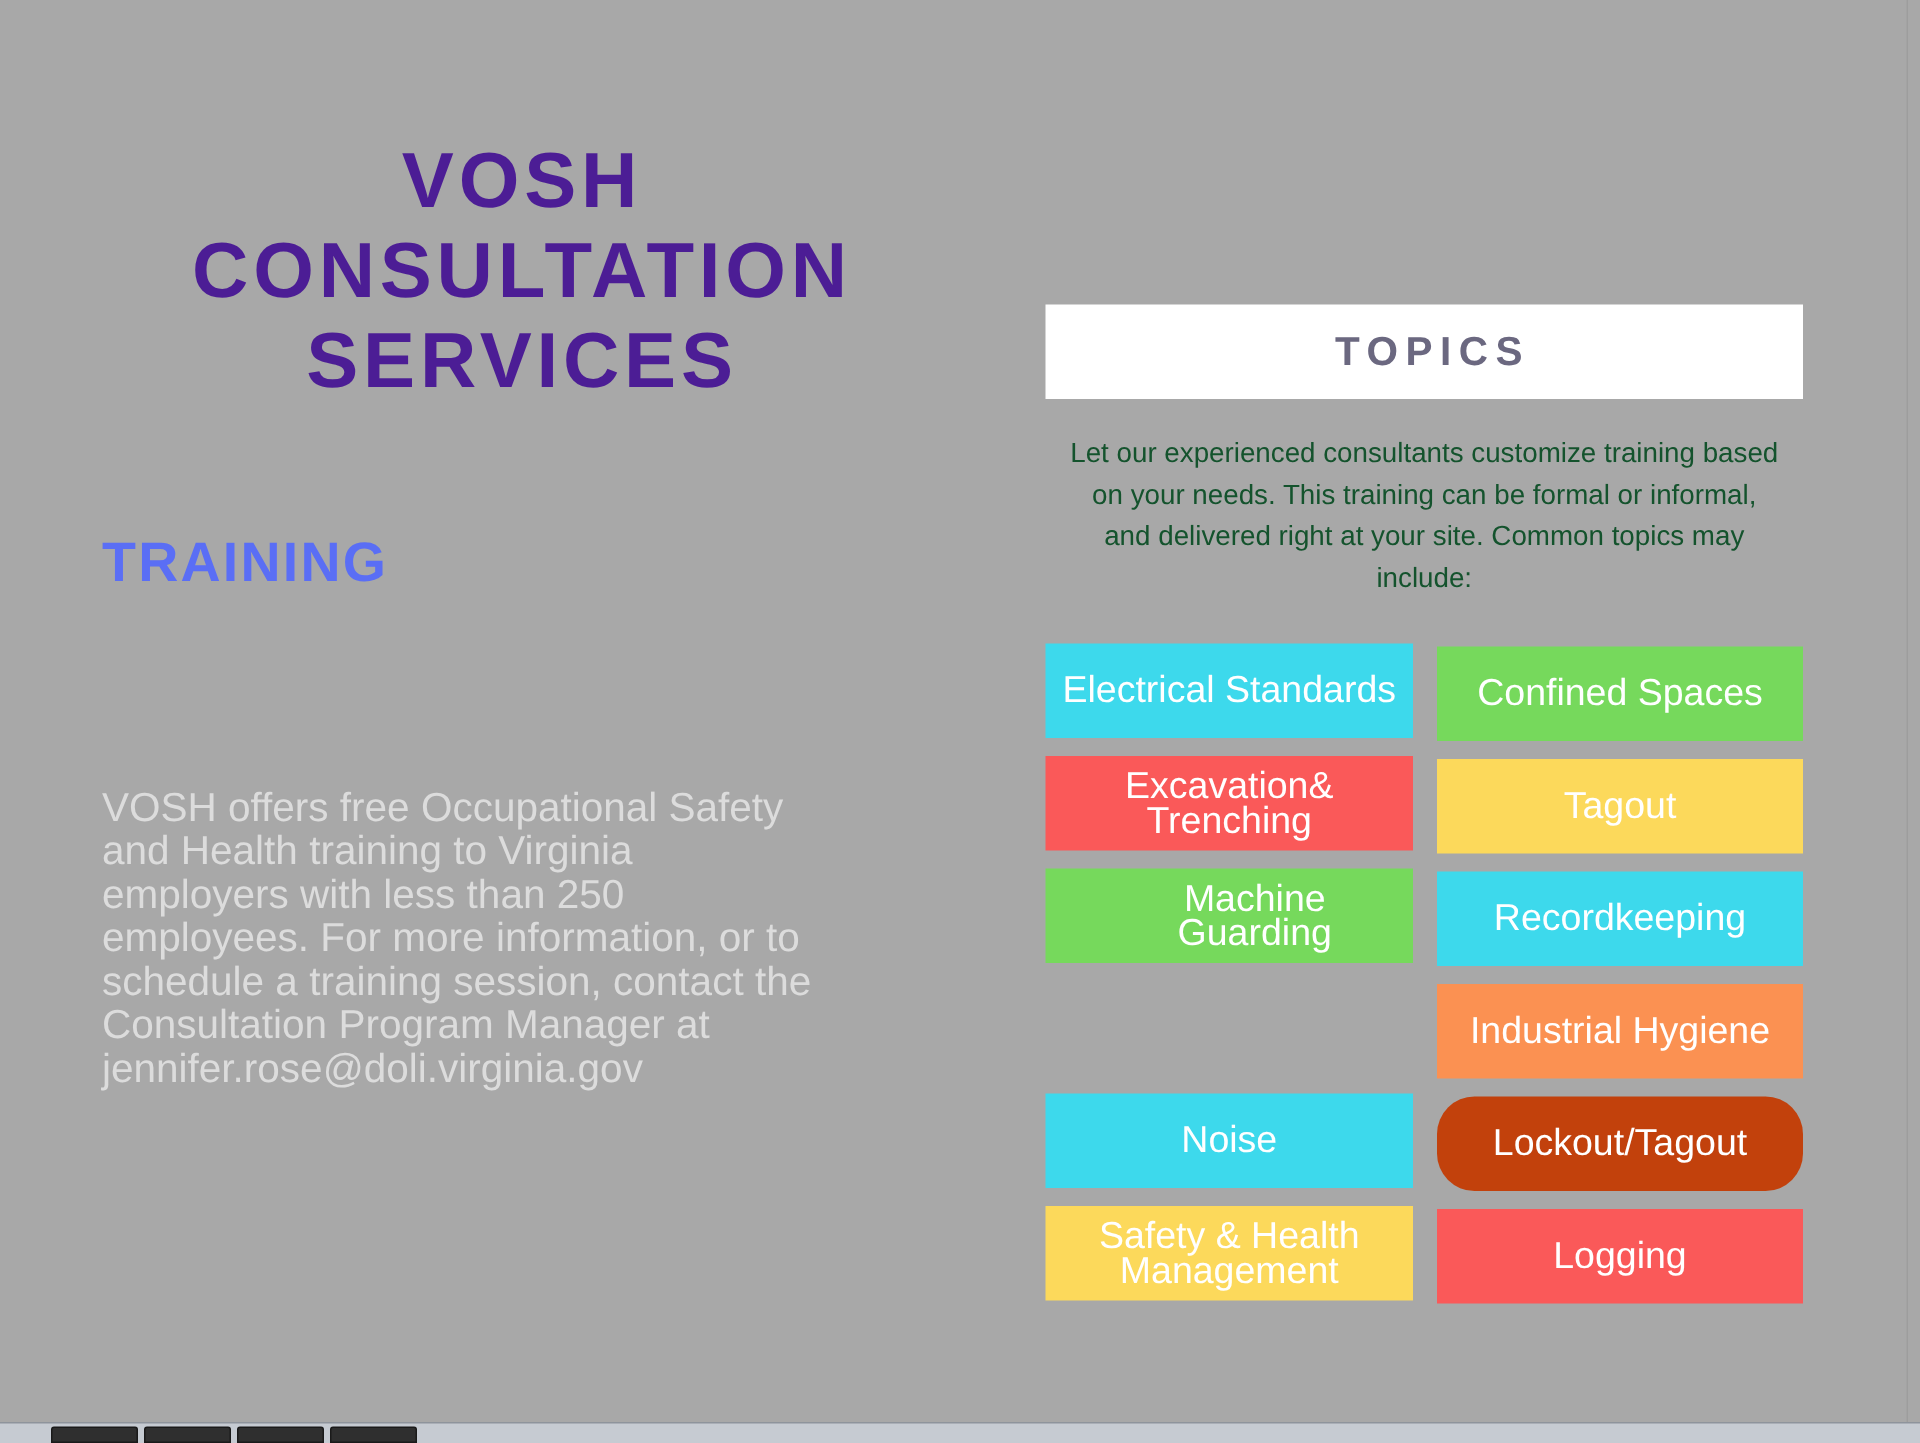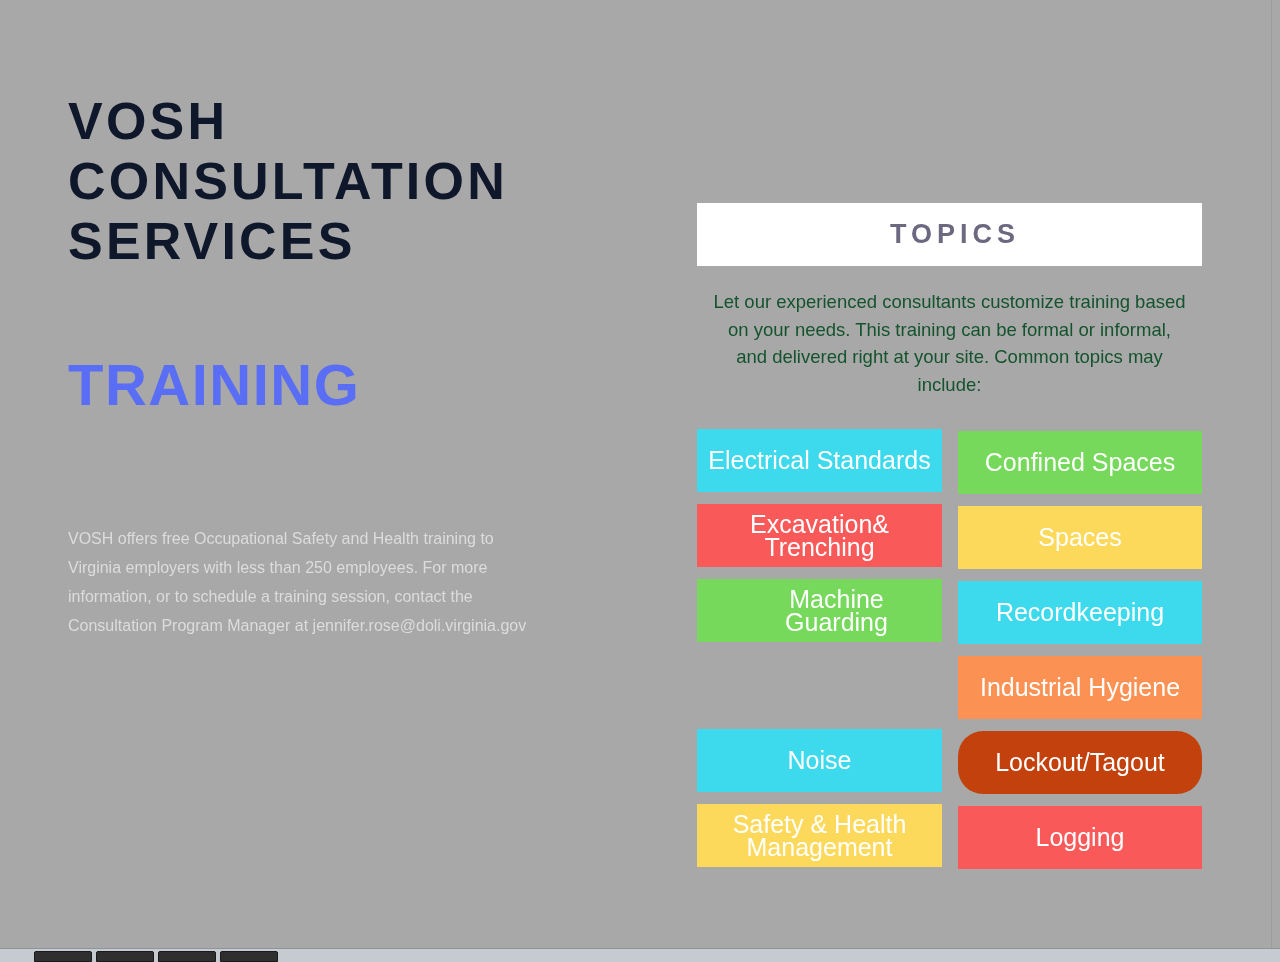--- a/index.html
+++ b/index.html
@@ -72,35 +72,35 @@
     letter-spacing: 3.2px;
     text-transform: uppercase;
   }
 
   .title-accent {
     margin: 0;
     position: absolute;
     left: 68px;
     top: 356px;
     color: #5a6ef5;
-    font-size: 58px;
+    font-size: 37px;
     font-weight: 700;
     line-height: 1;
     letter-spacing: 1.5px;
     text-transform: uppercase;
   }
 
   .body-copy {
     position: absolute;
     left: 68px;
     top: 524px;
     width: 480px;
     margin: 0;
     color: #dcdcdc;
-    font-size: 16px;
+    font-size: 27px;
     line-height: 29px;
     font-weight: 400;
   }
 
   
   .topics-panel {
     position: absolute;
     left: 697px;
     top: 203px;
     width: 505px;
@@ -174,21 +174,21 @@
   }
 </style>
 </head>
 <body>
 
 <div class="slide" style="background: rgb(168, 168, 168);">
 
   <div class="edge-right"></div>
 
   <div class="left-col">
-    <h1 class="title-main" style="color: #0f172a;">VOSH CONSULTATION SERVICES</h1>
+    <h1 class="title-main" style="color: #4c1d95; text-align: center;">VOSH CONSULTATION SERVICES</h1>
   </div>
 
   <h2 class="title-accent" style="color: rgb(90, 110, 245);">TRAINING</h2>
 
   <p class="body-copy" style="color: rgb(220, 220, 220);">VOSH offers free Occupational Safety and Health training to Virginia employers with less than 250 employees. For more information, or to schedule a training session, contact the Consultation Program Manager at jennifer.rose@doli.virginia.gov</p>
 
   <div class="topics-panel">
     <div class="topics-header" style="background: rgb(255, 255, 255);">
       <span class="topics-header-label" style="color: rgb(107, 104, 128);">TOPICS</span>
     </div>
@@ -204,21 +204,21 @@
       <div class="chip col-right" style="background: rgb(118, 217, 92);">
         <span class="chip-label">Confined Spaces</span>
       </div>
     </div>
 
     <div class="chip-row">
       <div class="chip col-left" style="background: rgb(250, 89, 89);">
         <span class="chip-label">Excavation&amp;<br>Trenching</span>
       </div>
       <div class="chip col-right" style="background: rgb(252, 217, 91);">
-        <span class="chip-label">Spaces</span>
+        <span class="chip-label">Tagout</span>
       </div>
     </div>
 
     <div class="chip-row">
       <div class="chip col-left" style="background: rgb(118, 217, 92); padding-left: 40px;">
         <span class="chip-label">Machine Guarding</span>
       </div>
       <div class="chip col-right" style="background: rgb(61, 217, 236);">
         <span class="chip-label">Recordkeeping</span>
       </div>

